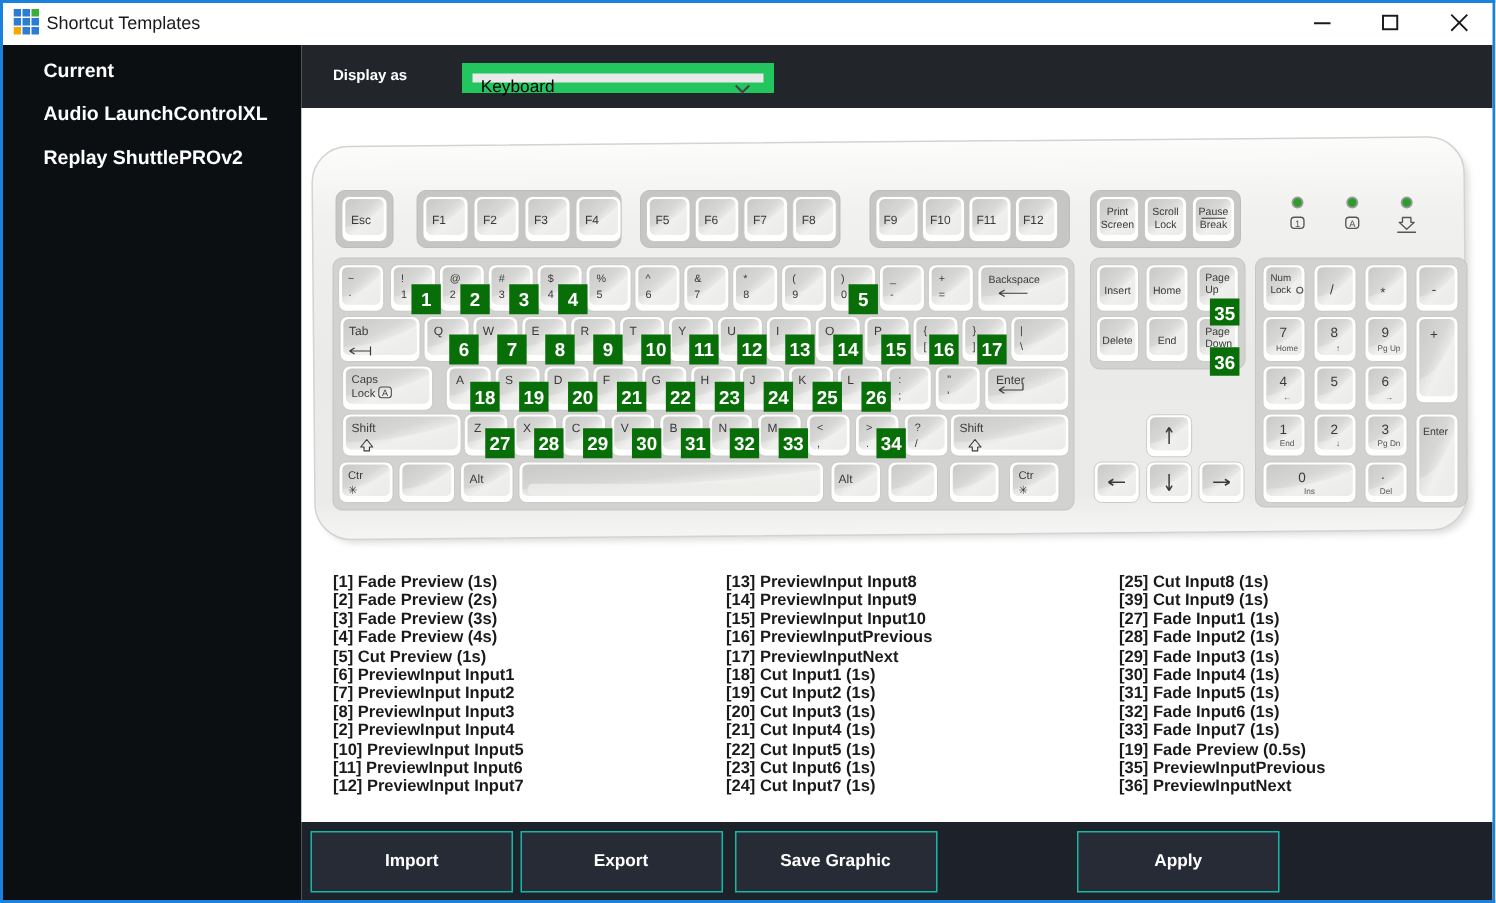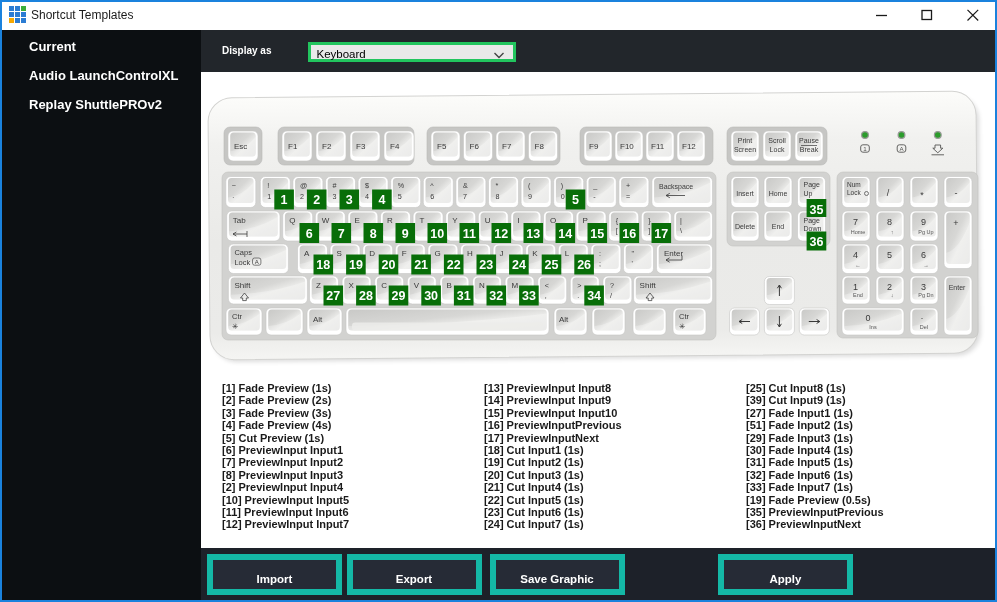--- a/index.html
+++ b/index.html
@@ -3,25 +3,25 @@
 * { margin:0; padding:0; box-sizing:border-box; }
 html,body { width:997px; height:602px; overflow:hidden; }
 body { font-family:"Liberation Sans", sans-serif; position:relative; background:#fff; }
 .titlebar { position:absolute; left:0; top:0; width:997px; height:20px; background:#fff; }
 .title { position:absolute; left:31px; top:8px; font-size:12px; color:#1a1a1a; }
 .sidebar { position:absolute; left:0; top:30px; width:200.5px; height:572px; background:#0c0f12; }
 .sideitem { height:29.4px; line-height:29.4px; padding-left:29px; color:#fff; font-size:13px; font-weight:bold; }
 .sideitem.sel { background:#086e08; }
 .strip { position:absolute; left:200.5px; top:30px; width:794.5px; height:42px; background:#22262b; }
 .displayas { position:absolute; left:21.5px; top:15px; color:#fff; font-size:10px; font-weight:bold; }
-.dropdown { position:absolute; left:107px; top:12px; width:208px; height:20px; background:#e9e9e9; border:3px solid #22c55e; color:#000; font-size:11.5px; line-height:18px; padding-left:6px; }
+.dropdown { position:absolute; left:107px; top:12px; width:208px; height:20px; background:#e9e9e9; border:7px solid #22c55e; color:#000; font-size:11.5px; line-height:18px; padding-left:6px; }
 .panel { position:absolute; left:200.5px; top:72px; width:794.5px; height:476px; background:#fff; }
 .col { position:absolute; top:382px; font-size:11px; font-weight:bold; color:#1a1a1a; line-height:12.4px; white-space:nowrap; }
 .bottombar { position:absolute; left:200.5px; top:548px; width:794.5px; height:54px; background:#1d2129; }
-.btn { position:absolute; top:6px; height:40.5px; width:135px; background:#262b36; border:6px solid #14b8a6; color:#fff; font-size:11.5px; font-weight:bold; text-align:center; line-height:38px; }
+.btn { position:absolute; top:6px; height:40.5px; width:135px; background:#262b36; border:1px solid #14b8a6; color:#fff; font-size:11.5px; font-weight:bold; text-align:center; line-height:38px; }
 .borders div { position:absolute; background:#1a82dd; }
 svg text { font-family:"Liberation Sans", sans-serif; }
 </style></head>
 <body>
 <div class="titlebar">
   <svg width="18" height="18" style="position:absolute;left:9px;top:6px" viewBox="0 0 18 18">
     <rect x="0" y="0" width="5" height="5" fill="#2b7cd3"></rect>
       <rect x="6" y="0" width="5" height="5" fill="#2b7cd3"></rect>
       <rect x="12" y="0" width="5" height="5" fill="#3aad3a"></rect>
     <rect x="0" y="6" width="5" height="5" fill="#2b7cd3"></rect>
@@ -649,21 +649,21 @@
     <div>[20] Cut Input3 (1s)</div>
     <div>[21] Cut Input4 (1s)</div>
     <div>[22] Cut Input5 (1s)</div>
     <div>[23] Cut Input6 (1s)</div>
     <div>[24] Cut Input7 (1s)</div>
   </div>
 <div class="col" style="left:746px">
     <div>[25] Cut Input8 (1s)</div>
     <div>[39] Cut Input9 (1s)</div>
     <div>[27] Fade Input1 (1s)</div>
-    <div>[51] Fade Input2 (1s)</div>
+    <div>[28] Fade Input2 (1s)</div>
     <div>[29] Fade Input3 (1s)</div>
     <div>[30] Fade Input4 (1s)</div>
     <div>[31] Fade Input5 (1s)</div>
     <div>[32] Fade Input6 (1s)</div>
     <div>[33] Fade Input7 (1s)</div>
     <div>[19] Fade Preview (0.5s)</div>
     <div>[35] PreviewInputPrevious</div>
     <div>[36] PreviewInputNext</div>
   </div>
 <div class="bottombar">

